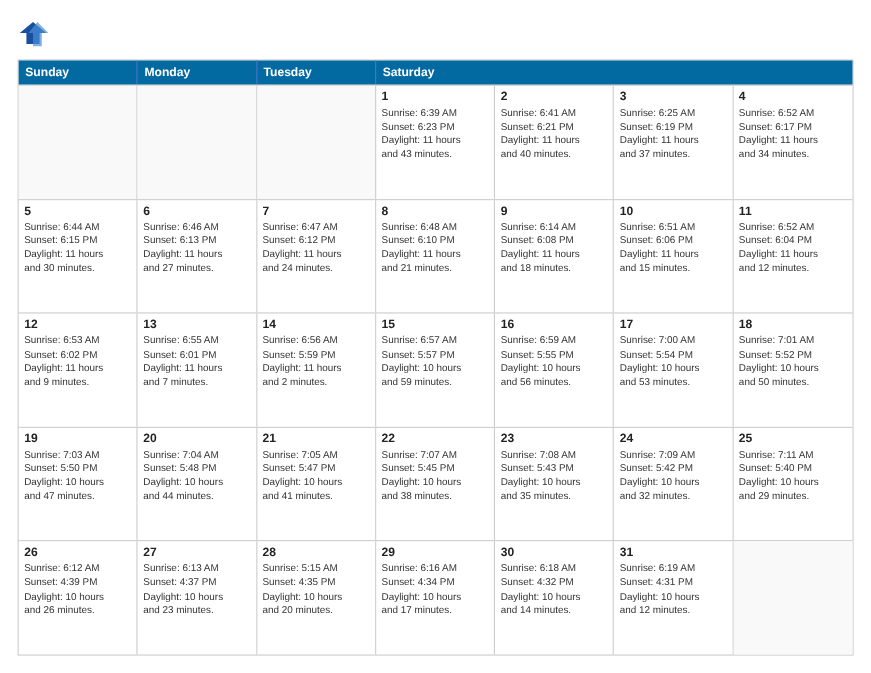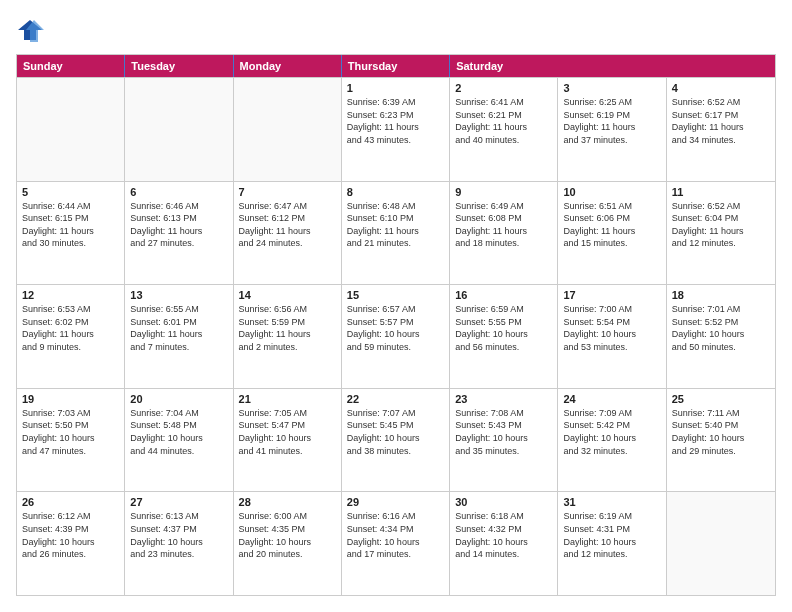--- a/index.html
+++ b/index.html
@@ -54,21 +54,21 @@
     }
     .calendar {
       flex: 1;
       display: flex;
       flex-direction: column;
       border: 1px solid #ccc;
     }
     .cal-header-row {
       display: grid;
       grid-template-columns: repeat(7, 1fr);
-      background: #be185d;
+      background: #0369a1;
     }
     .cal-header-cell {
       color: #fff;
       font-size: 11px;
       font-weight: bold;
       padding: 5px 6px;
       border-right: 1px solid #4477cc;
     }
     .cal-header-cell:last-child {
       border-right: none;
@@ -128,23 +128,22 @@
     </div>
     <div class="title-block">
       <div class="month-title"></div>
       <div class="location-title"></div>
     </div>
   </div>
 
   <div class="calendar">
     <div class="cal-header-row">
     <div class="cal-header-cell">Sunday</div>
+        <div class="cal-header-cell">Monday</div>
         <div class="cal-header-cell">Tuesday</div>
-        <div class="cal-header-cell">Monday</div>
-        <div class="cal-header-cell">Thursday</div>
         <div class="cal-header-cell">Saturday</div>
       </div>
     <div class="cal-body">
     <div class="cal-row">
           <div class="cal-cell empty"></div>
           <div class="cal-cell empty"></div>
           <div class="cal-cell empty"></div>
           <div class="cal-cell">
             <div class="day-num">1</div>
             <div class="cell-line">Sunrise: 6:39 AM</div>
@@ -198,21 +197,21 @@
           </div>
           <div class="cal-cell">
             <div class="day-num">8</div>
             <div class="cell-line">Sunrise: 6:48 AM</div>
             <div class="cell-line">Sunset: 6:10 PM</div>
             <div class="cell-line">Daylight: 11 hours</div>
             <div class="cell-line">and 21 minutes.</div>
           </div>
           <div class="cal-cell">
             <div class="day-num">9</div>
-            <div class="cell-line">Sunrise: 6:49 AM</div>
+            <div class="cell-line">Sunrise: 6:14 AM</div>
             <div class="cell-line">Sunset: 6:08 PM</div>
             <div class="cell-line">Daylight: 11 hours</div>
             <div class="cell-line">and 18 minutes.</div>
           </div>
           <div class="cal-cell">
             <div class="day-num">10</div>
             <div class="cell-line">Sunrise: 6:51 AM</div>
             <div class="cell-line">Sunset: 6:06 PM</div>
             <div class="cell-line">Daylight: 11 hours</div>
             <div class="cell-line">and 15 minutes.</div>
@@ -337,21 +336,21 @@
           </div>
           <div class="cal-cell">
             <div class="day-num">27</div>
             <div class="cell-line">Sunrise: 6:13 AM</div>
             <div class="cell-line">Sunset: 4:37 PM</div>
             <div class="cell-line">Daylight: 10 hours</div>
             <div class="cell-line">and 23 minutes.</div>
           </div>
           <div class="cal-cell">
             <div class="day-num">28</div>
-            <div class="cell-line">Sunrise: 6:00 AM</div>
+            <div class="cell-line">Sunrise: 5:15 AM</div>
             <div class="cell-line">Sunset: 4:35 PM</div>
             <div class="cell-line">Daylight: 10 hours</div>
             <div class="cell-line">and 20 minutes.</div>
           </div>
           <div class="cal-cell">
             <div class="day-num">29</div>
             <div class="cell-line">Sunrise: 6:16 AM</div>
             <div class="cell-line">Sunset: 4:34 PM</div>
             <div class="cell-line">Daylight: 10 hours</div>
             <div class="cell-line">and 17 minutes.</div>

